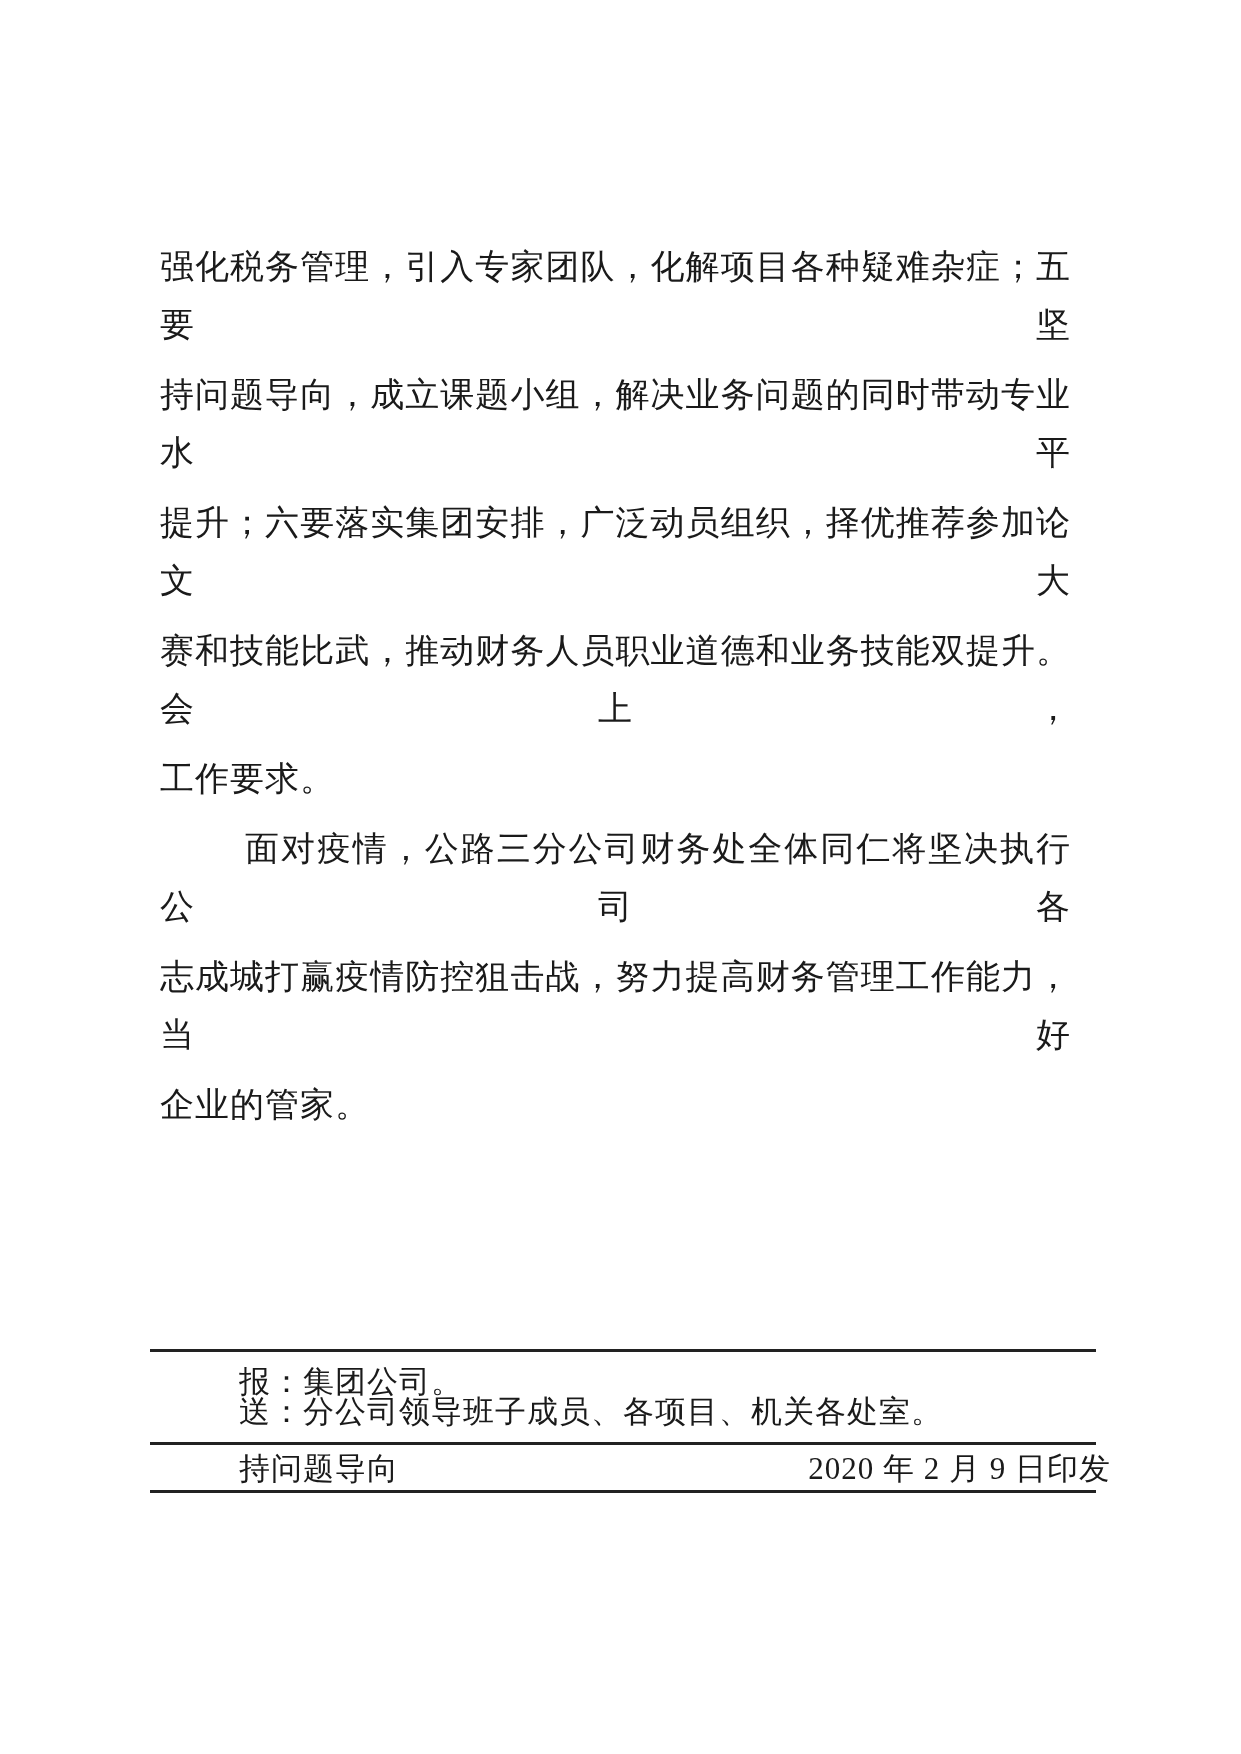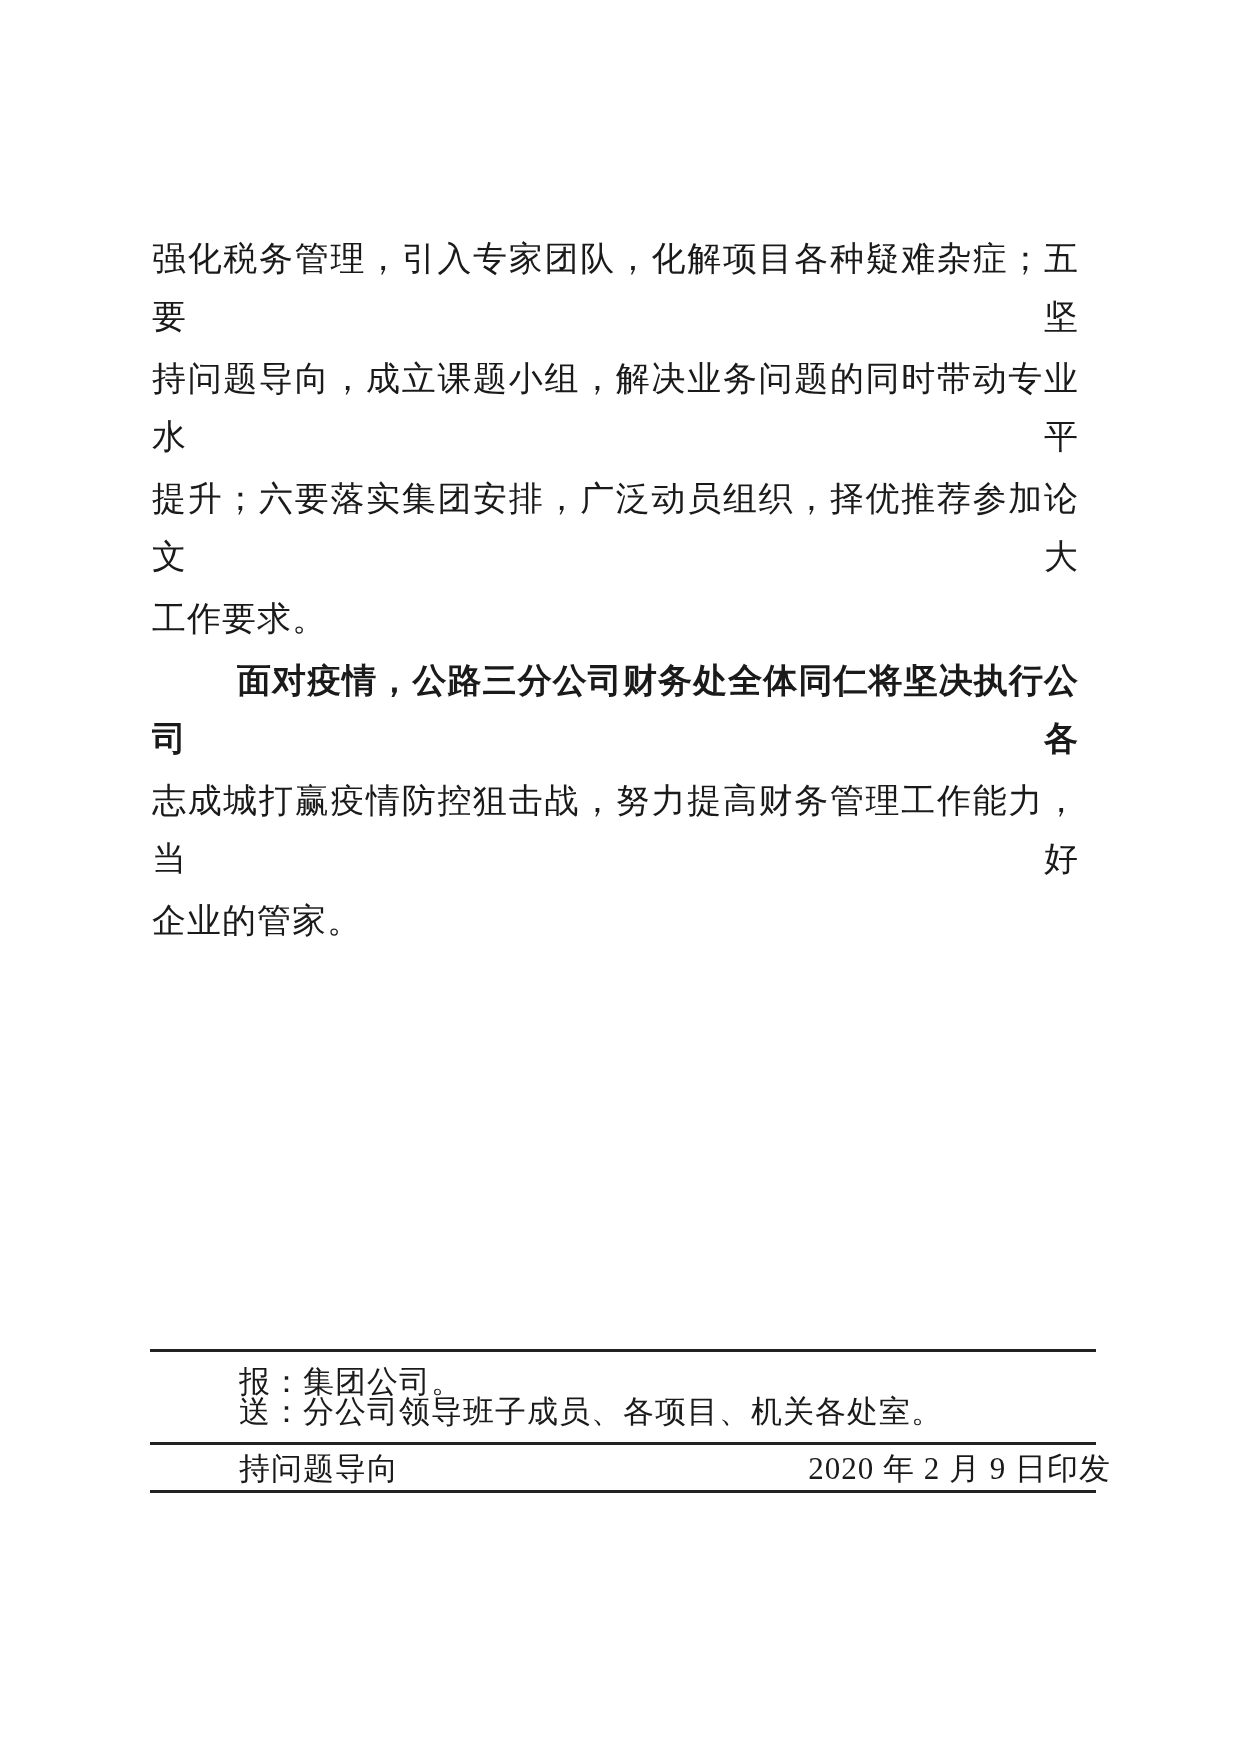--- a/index.html
+++ b/index.html
@@ -21,33 +21,32 @@
   .doc-body {
     position: absolute;
     left: 148px;
     top: 226px;
     width: 935px;
     font-size: 34px;
     line-height: 58px;
     letter-spacing: 1px;
   }
   .doc-line {
-    margin: 4px;
+    margin: 12px;
     padding: 0;
     text-align: justify;
     text-align-last: left;
     white-space: nowrap;
   }
   .doc-line.just {
     white-space: normal;
     text-align-last: justify;
   }
   .doc-line.indent {
     text-indent: 85px;
-    font-weight: bold;
   }
   
   .rule {
     position: absolute;
     left: 150px;
     width: 946px;
     height: 3px;
     background: #222222;
   }
   .rule-top    { top: 1349px; }
@@ -75,20 +74,21 @@
 </style>
 </head>
 <body>
 
 <div class="page">
 
   <main class="doc-body">
     <p class="doc-line just">强化税务管理，引入专家团队，化解项目各种疑难杂症；五要坚</p>
     <p class="doc-line just">持问题导向，成立课题小组，解决业务问题的同时带动专业水平</p>
     <p class="doc-line just">提升；六要落实集团安排，广泛动员组织，择优推荐参加论文大</p>
+    <p class="doc-line just">赛和技能比武，推动财务人员职业道德和业务技能双提升。会上，</p>
     <p class="doc-line">工作要求。</p>
     <p class="doc-line just indent">面对疫情，公路三分公司财务处全体同仁将坚决执行公司各</p>
     <p class="doc-line just">志成城打赢疫情防控狙击战，努力提高财务管理工作能力，当好</p>
     <p class="doc-line">企业的管家。</p>
   </main>
 
   <div class="rule rule-top"></div>
 
   <div class="footer-row row-report">
     <span>报：集团公司。</span>

